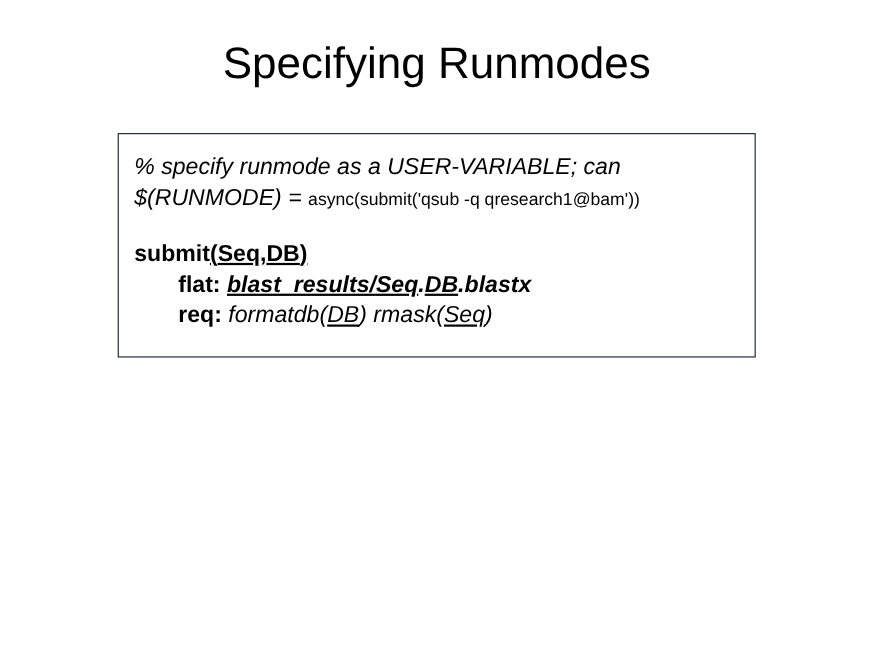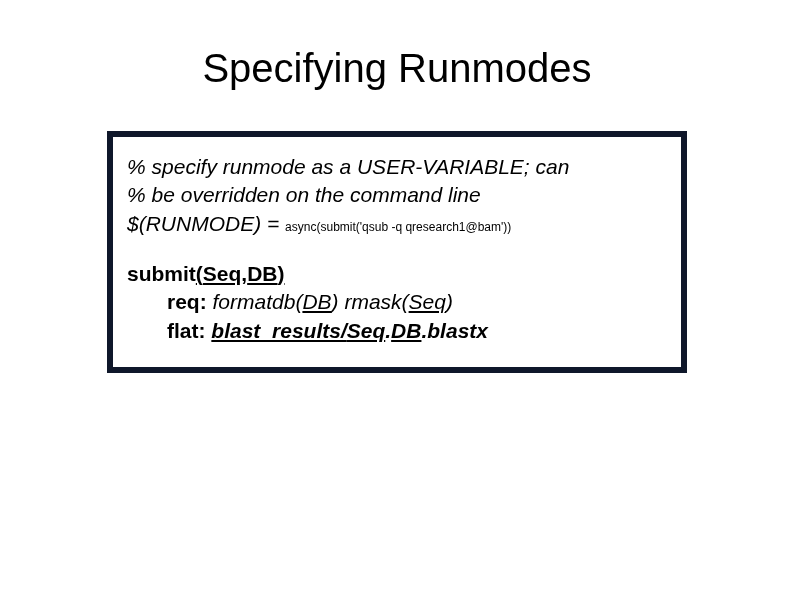--- a/index.html
+++ b/index.html
@@ -1,64 +1,61 @@
 <!DOCTYPE html>
 <html><head>
 <meta charset="utf-8">
 <style>
   * { margin: 0; padding: 0; box-sizing: border-box; }
   html, body { width: 794px; height: 595px; background: #fff; font-family: Arial, Helvetica, sans-serif; }
-  .slide { width: 794px; height: 595px; position: relative; padding-top: 46px; }
+  .slide { width: 794px; height: 595px; position: relative; padding-top: 36px; }
   .title { text-align: center; font-size: 40px; font-weight: 400; color: #000; margin-bottom: 40px; }
   .codebox {
     margin: 0 auto;
     width: 580px;
-    border: 6px solid #0f172a;
+    border: 1px solid #0f172a;
     padding: 16px 14px 22px 14px;
   }
   .line { font-size: 21px; line-height: 1.35; color: #000; }
   .italic { font-style: italic; }
   .bold { font-weight: 700; }
   .u { text-decoration: underline; }
-  .small { font-size: 12px; margin-top: 44px; }
+  .small { font-size: 16px; margin-top: 44px; }
   .gap { height: 22px; }
   .indent { padding-left: 40px; }
   .row { white-space: normal; }
 </style>
 </head>
 <body>
 
 <div class="slide">
 
   <h1 class="title">Specifying Runmodes</h1>
 
   <div class="codebox">
 
     <div class="line row">
       <span class="italic">%</span><span class="italic"> specify runmode as a USER-VARIABLE; can</span>
     </div>
 
-    <div class="line row">
-      <span class="italic">%</span><span class="italic"> be overridden on the command line</span>
-    </div>
 
     <div class="line row">
       <span class="italic">$(RUNMODE) = </span><span class="small">async(submit('qsub -q qresearch1@bam'))</span>
     </div>
 
     <div class="gap"></div>
 
     <div class="line row">
       <span class="bold">submit</span><span class="bold u">(</span><span class="bold u">Seq</span><span class="bold u">,</span><span class="bold u">DB</span><span class="bold u">)</span>
     </div>
 
     <div class="line row indent">
-      <span class="bold">req:</span><span> </span><span class="italic">formatdb(</span><span class="italic u">DB</span><span class="italic">) </span><span class="italic">rmask(</span><span class="italic u">Seq</span><span class="italic">)</span>
+      <span class="bold">flat:</span><span> </span><span class="bold italic u">blast_results/</span><span class="bold italic u">Seq</span><span class="bold italic">.</span><span class="bold italic u">DB</span><span class="bold italic">.</span><span class="bold italic">blastx</span>
     </div>
 
     <div class="line row indent">
-      <span class="bold">flat:</span><span> </span><span class="bold italic u">blast_results/</span><span class="bold italic u">Seq</span><span class="bold italic">.</span><span class="bold italic u">DB</span><span class="bold italic">.</span><span class="bold italic">blastx</span>
+      <span class="bold">req:</span><span> </span><span class="italic">formatdb(</span><span class="italic u">DB</span><span class="italic">) </span><span class="italic">rmask(</span><span class="italic u">Seq</span><span class="italic">)</span>
     </div>
 
 
 
   </div>
 </div>
 
 </body></html>

